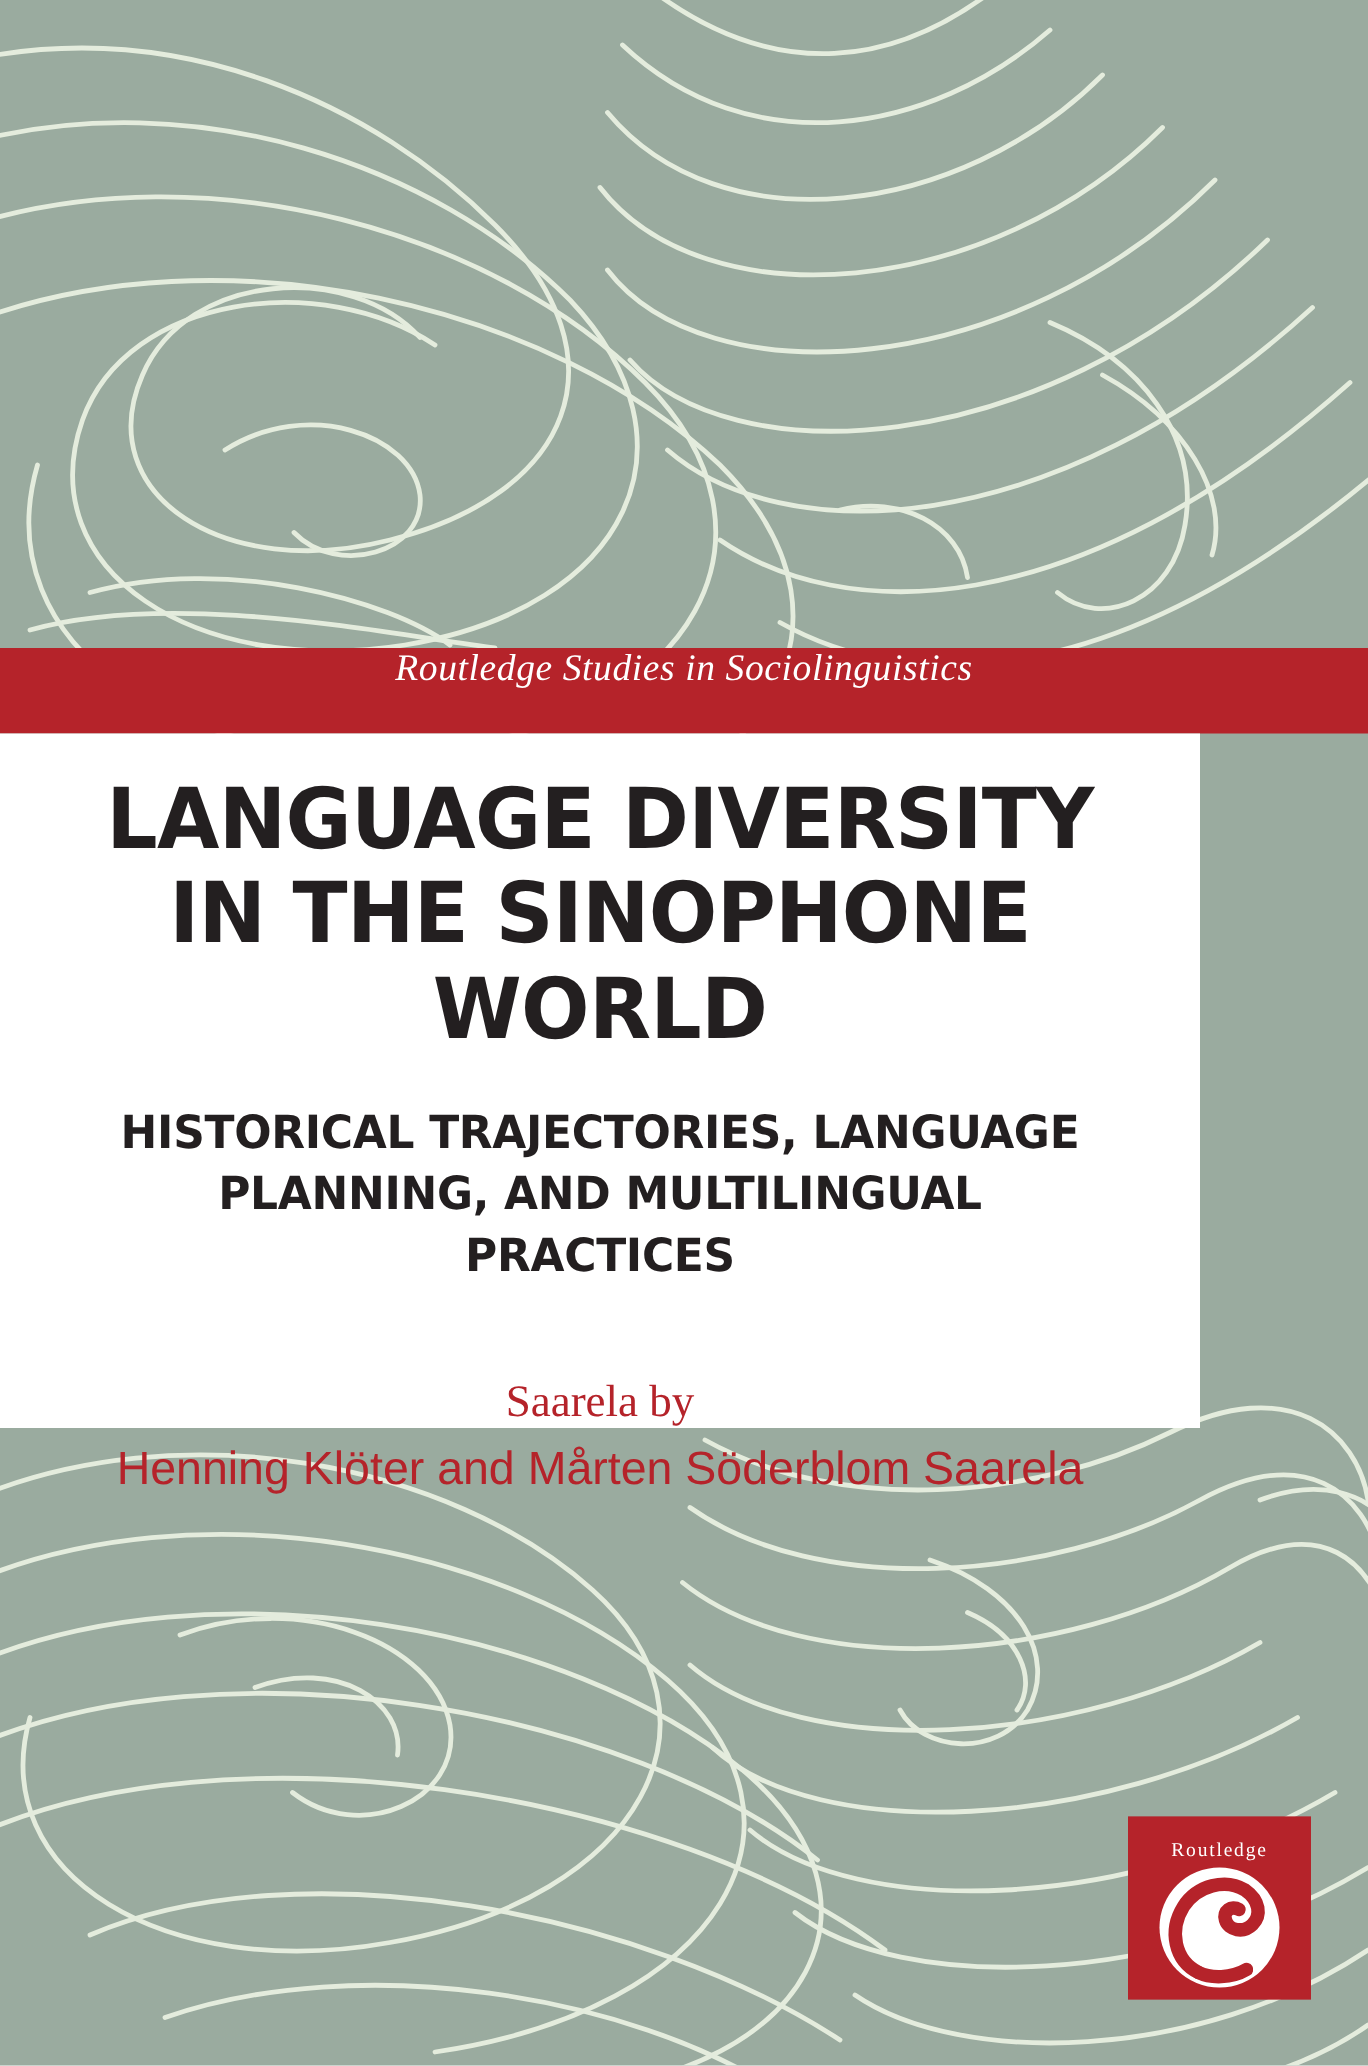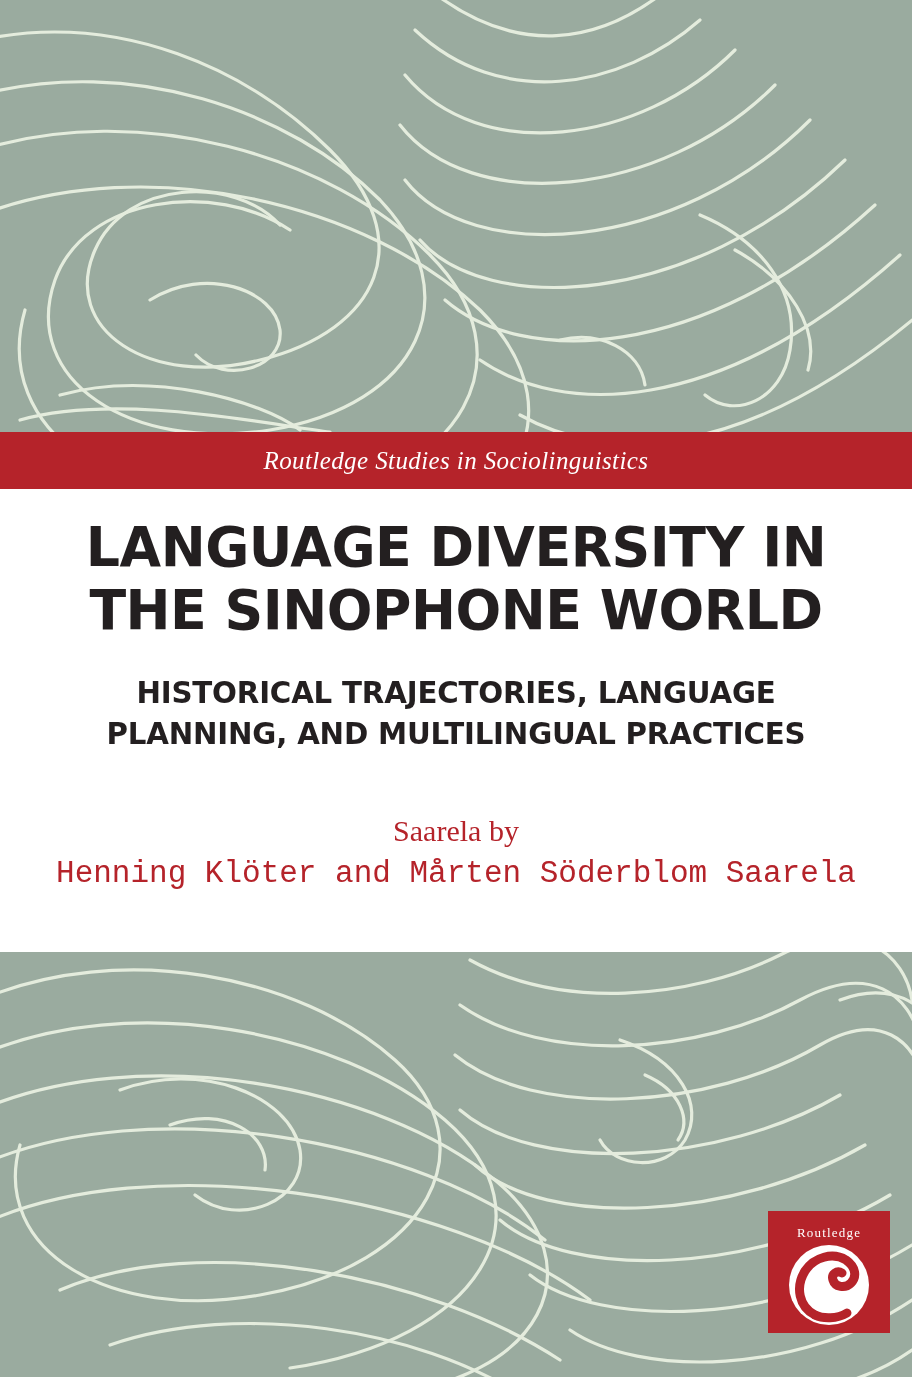--- a/index.html
+++ b/index.html
@@ -22,35 +22,34 @@
     height: 1377px;
   }
   .series-band {
     position: absolute;
     left: 0;
     top: 432px;
     width: 912px;
     height: 57px;
     background: #b5232a;
     display: flex;
-    align-items: center;
     justify-content: center;
   }
   .series-band .series-text {
     font-family: "Liberation Serif", serif;
     font-style: italic;
     font-size: 25px;
     color: #ffffff;
     letter-spacing: 0.4px;
   }
   .title-block {
     position: absolute;
     left: 0;
     top: 489px;
-    width: 912px;
+    width: 800px;
     height: 463px;
     background: #ffffff;
     box-sizing: border-box;
     padding: 26px 56px 0 56px;
     text-align: center;
   }
   .main-title {
     font-family: "DejaVu Sans", sans-serif;
     font-weight: bold;
     font-size: 56px;
@@ -75,29 +74,29 @@
     letter-spacing: -0.2px;
   }
   .edited-by {
     font-family: "Liberation Serif", serif;
     font-size: 30px;
     color: #b5232a;
     margin: 58px 0 0 0;
     line-height: 1.28;
   }
   .editors {
-    font-family: Liberation Mono, monospace;
+    font-family: Liberation Sans, sans-serif;
     font-size: 31px;
     color: #b5232a;
     margin: 4px 0 0 0;
     line-height: 1.28;
   }
   .publisher-logo {
     position: absolute;
-    right: 22px;
+    right: 38px;
     bottom: 44px;
     width: 122px;
     height: 122px;
     background: #b5232a;
   }
   .publisher-logo svg {
     display: block;
   }
 </style>
 </head>

